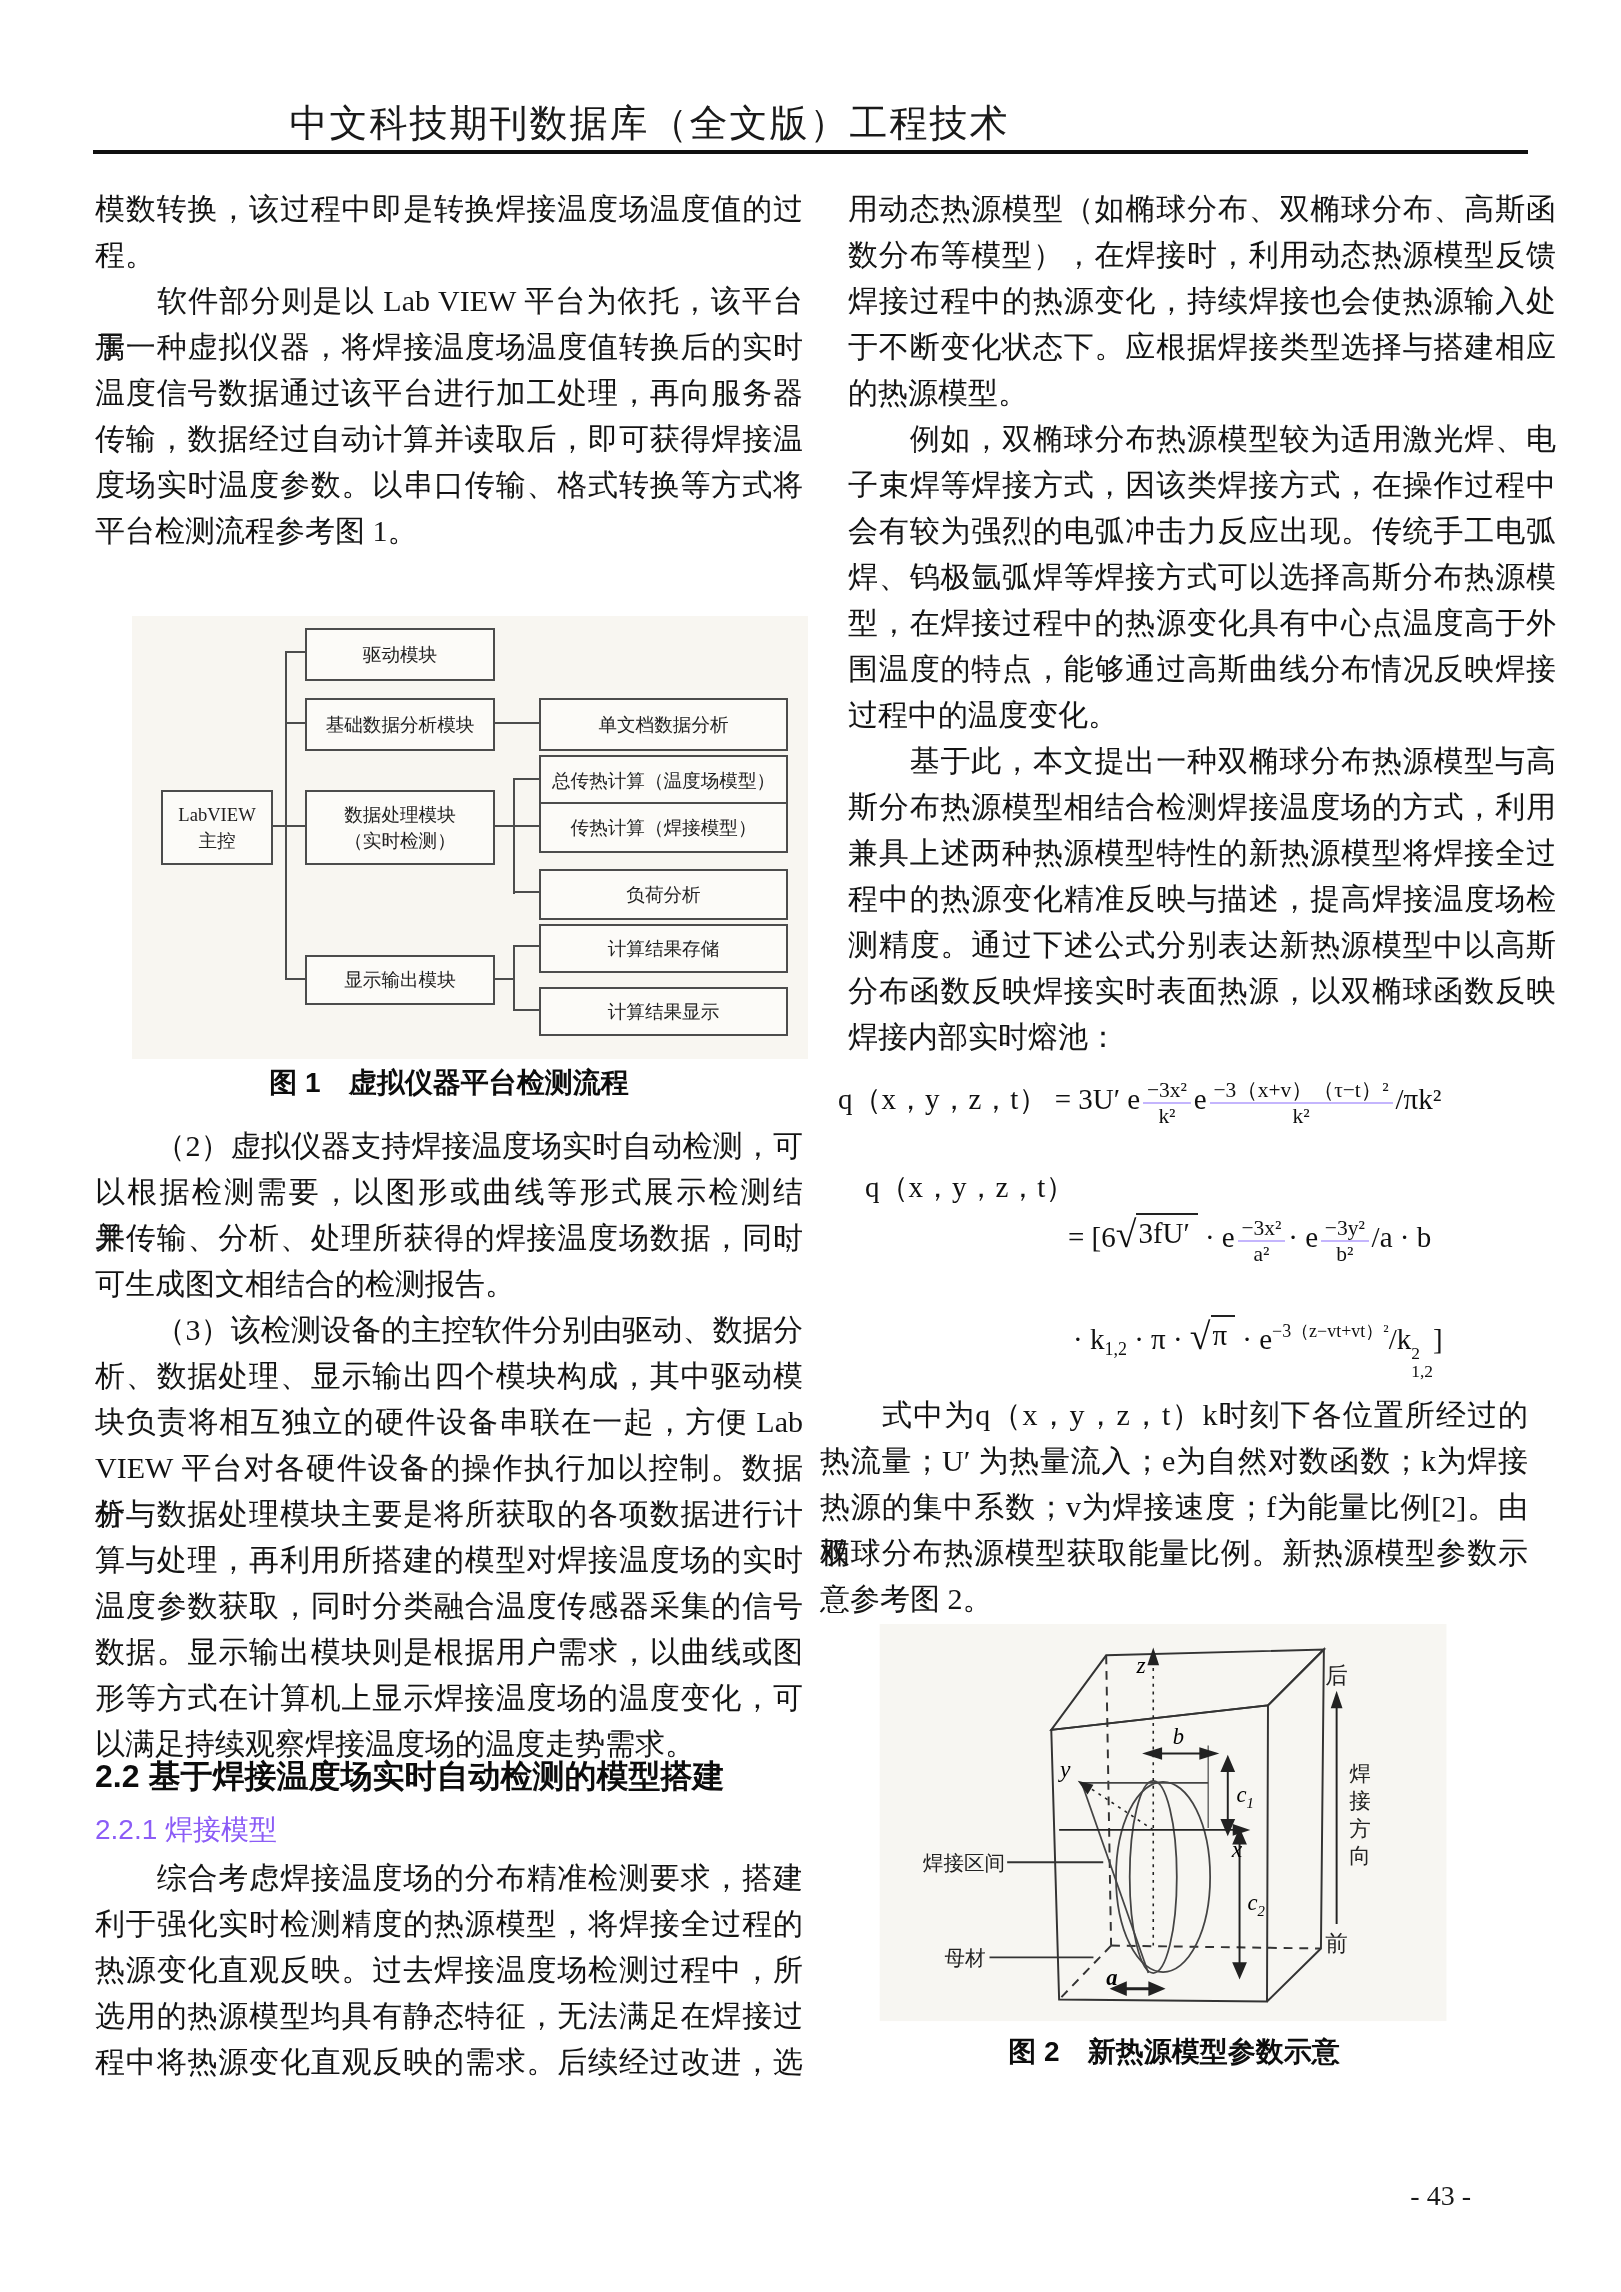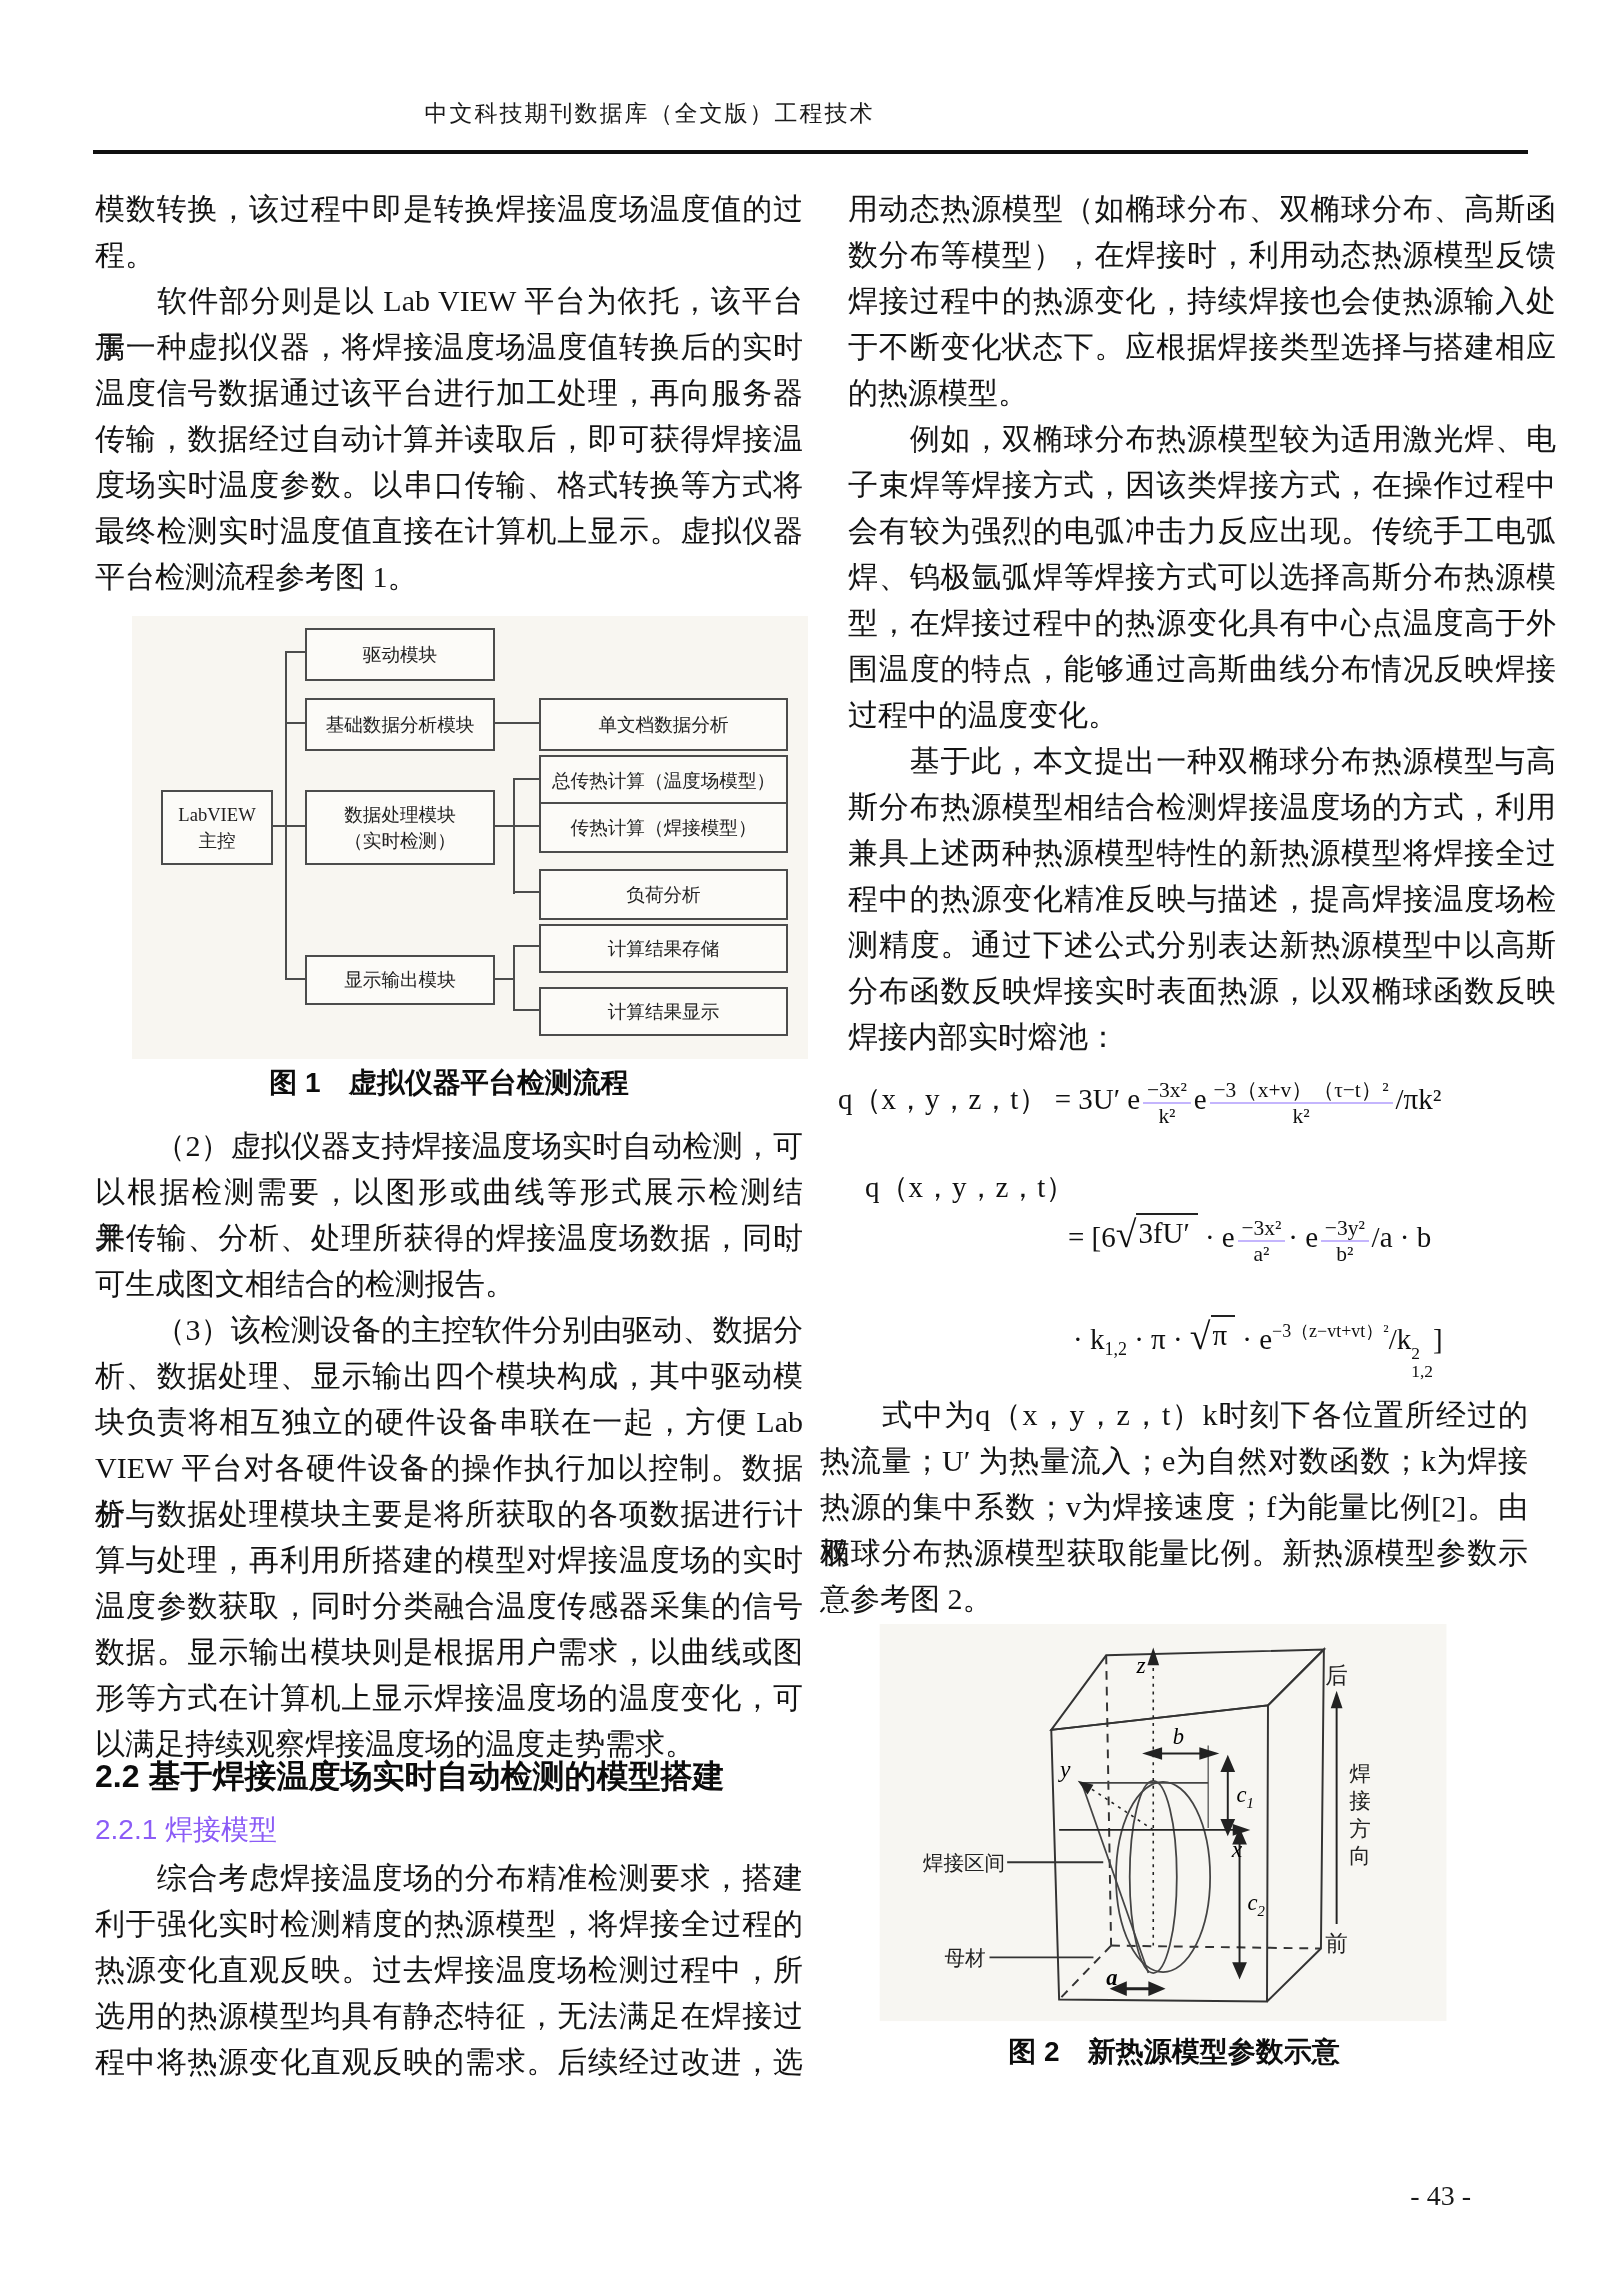--- a/index.html
+++ b/index.html
@@ -3,21 +3,21 @@
 <meta charset="utf-8">
 <style>
   html,body{margin:0;padding:0;}
   body{
     width:1621px;height:2293px;position:relative;background:#ffffff;
     font-family:"Liberation Serif","DejaVu Serif",serif;color:#161616;
     overflow:hidden;
   }
   .abs{position:absolute;}
   
-  .hdr-title{left:0;top:98px;width:1299px;text-align:center;font-size:23px;letter-spacing:2px;color:#1a1a1a;}
+  .hdr-title{left:0;top:98px;width:1299px;text-align:center;font-size:38px;letter-spacing:2px;color:#1a1a1a;}
   .hdr-line{left:93px;top:150px;width:1435px;height:3.9px;background:#101010;}
   
   .col{width:708px;}
   .ln{height:46px;line-height:46px;font-size:30px;white-space:pre;overflow:visible;text-align:left;color:#141414;}
   .jf{text-align:justify;text-align-last:justify;white-space:normal;}
   
   .h22{left:95px;top:1755px;width:708px;font-family:"Liberation Sans","DejaVu Sans",sans-serif;font-weight:bold;font-size:32px;color:#0c0c0c;}
   .h221{left:95px;top:1811px;width:708px;font-family:"Liberation Sans","DejaVu Sans",sans-serif;font-size:28px;color:#8b5cf6;}
   .caption{font-family:"Liberation Sans","DejaVu Sans",sans-serif;font-weight:bold;font-size:28px;text-align:center;color:#0d0d0d;}
   
@@ -46,21 +46,20 @@
 <div class="abs hdr-line"></div>
 
 <div class="abs col" style="left:95px;top:186px;">
     <div class="ln jf">模数转换，该过程中即是转换焊接温度场温度值的过</div>
     <div class="ln">程。</div>
     <div class="ln jf">　　软件部分则是以 Lab VIEW 平台为依托，该平台属</div>
     <div class="ln jf">于一种虚拟仪器，将焊接温度场温度值转换后的实时</div>
     <div class="ln jf">温度信号数据通过该平台进行加工处理，再向服务器</div>
     <div class="ln jf">传输，数据经过自动计算并读取后，即可获得焊接温</div>
     <div class="ln jf">度场实时温度参数。以串口传输、格式转换等方式将</div>
-    <div class="ln jf">最终检测实时温度值直接在计算机上显示。虚拟仪器</div>
     <div class="ln">平台检测流程参考图 1。</div>
   </div>
 
 <div class="abs fig1">
 
   <div class="fline" style="left:137px;top:209px;width:15.7px;height:2px;"></div>
   <div class="fline" style="left:153px;top:35px;width:2px;height:328px;"></div>
   <div class="fline" style="left:153px;top:35px;width:20.6px;height:2px;"></div>
   <div class="fline" style="left:153px;top:106px;width:20.6px;height:2px;"></div>
   <div class="fline" style="left:153px;top:209px;width:20.6px;height:2px;"></div>

